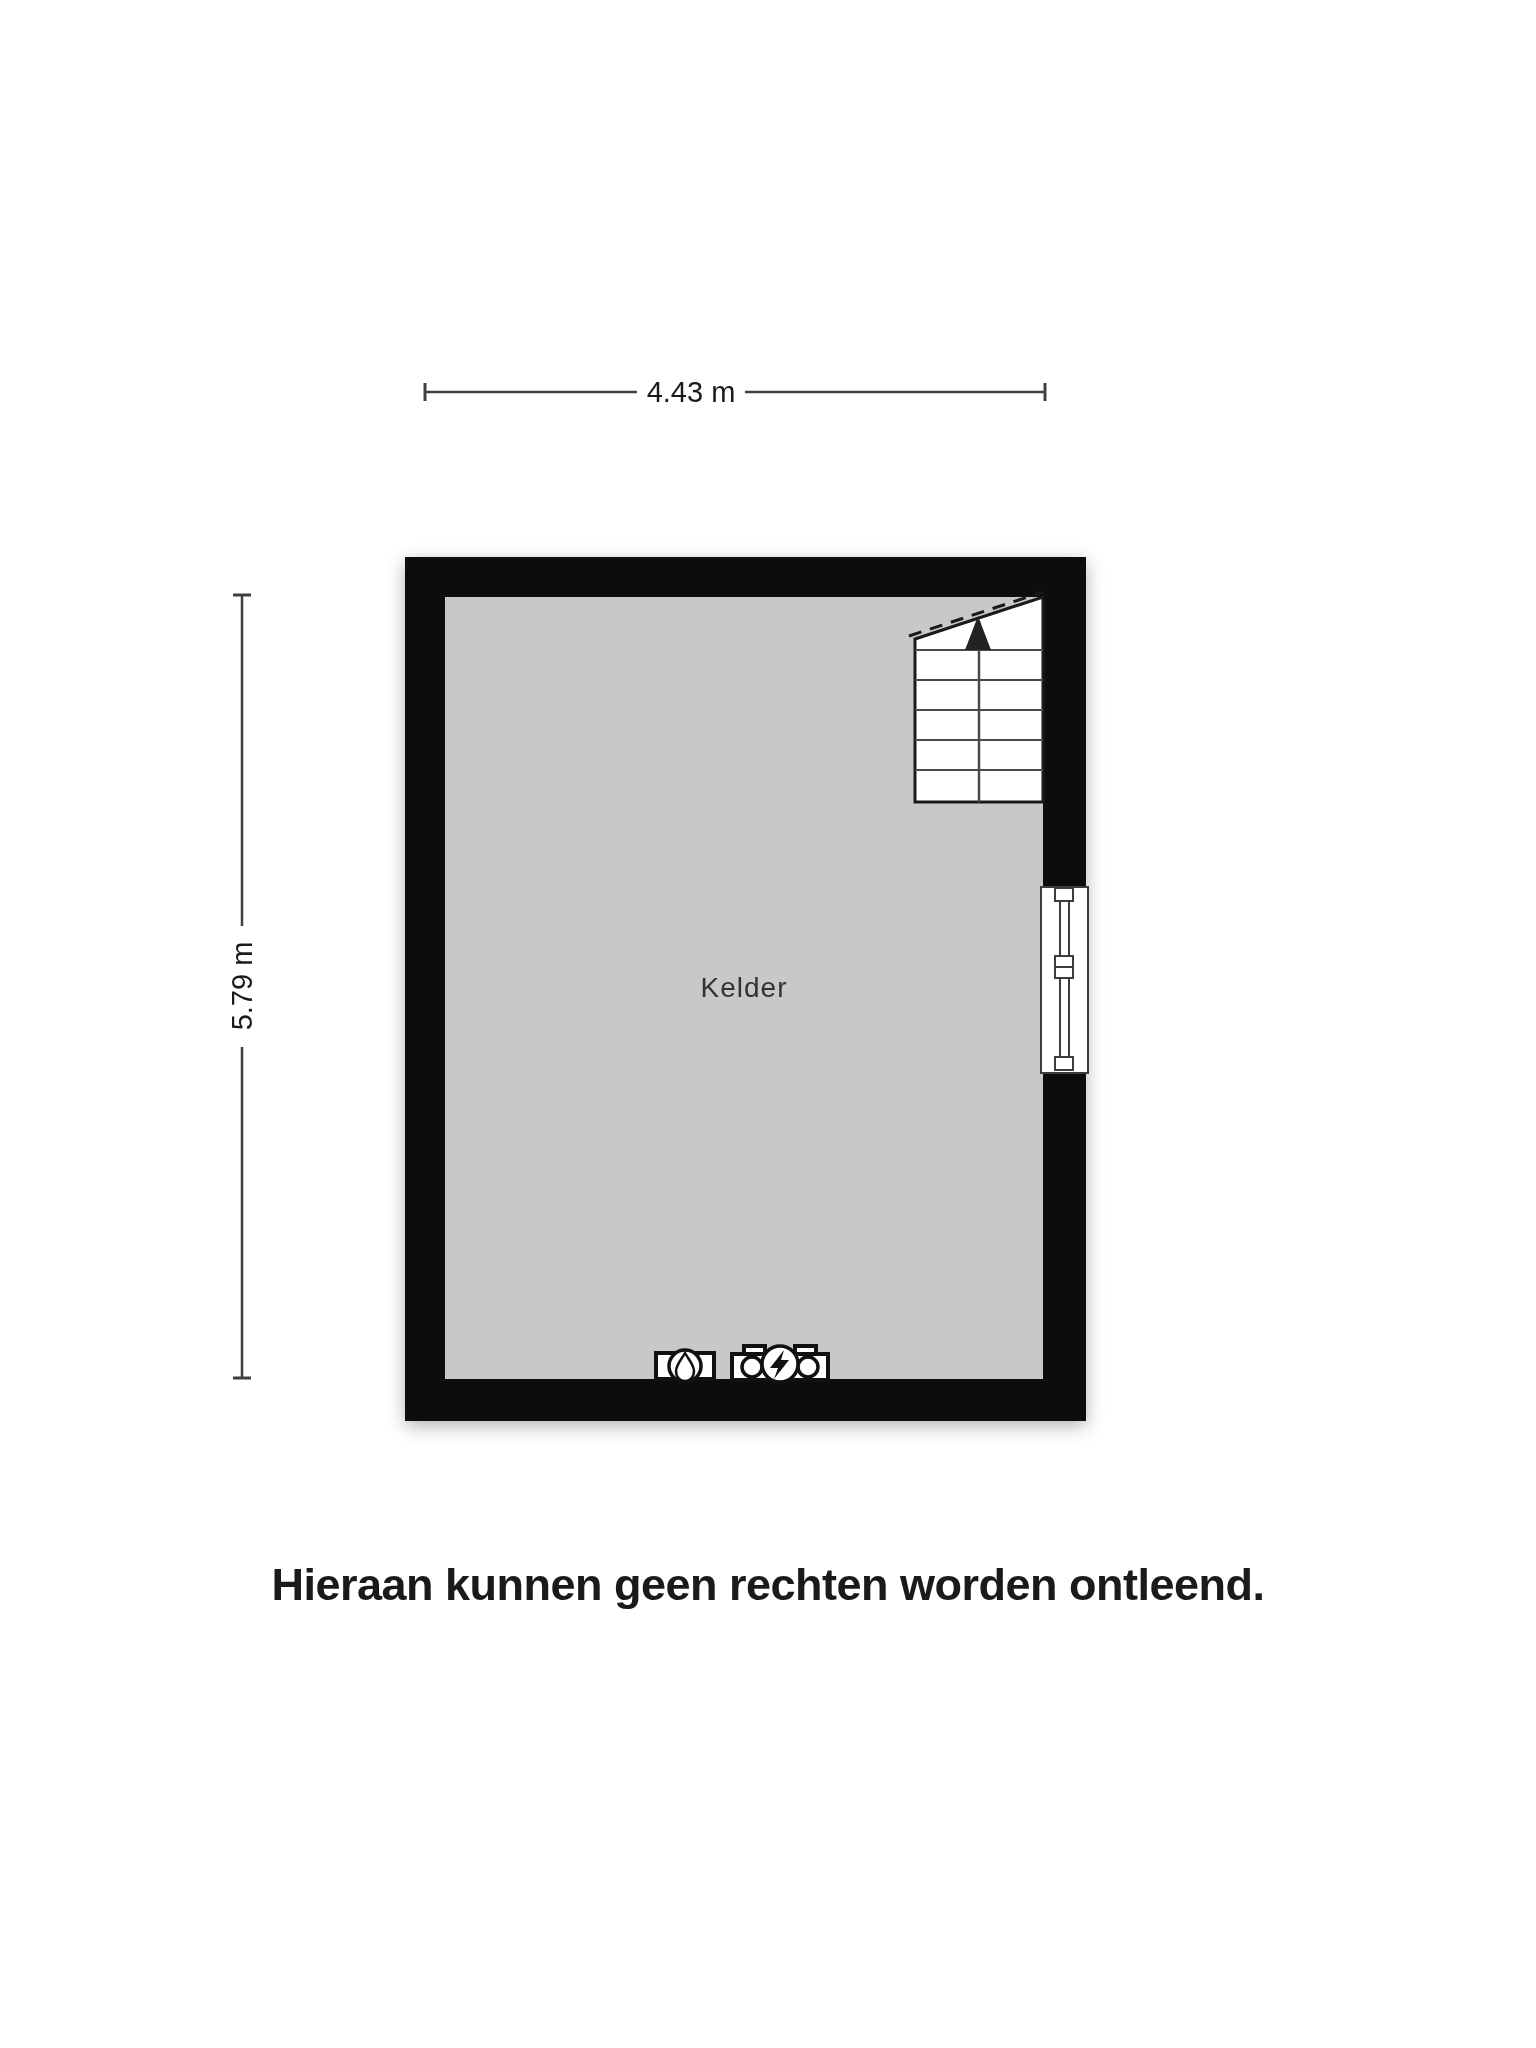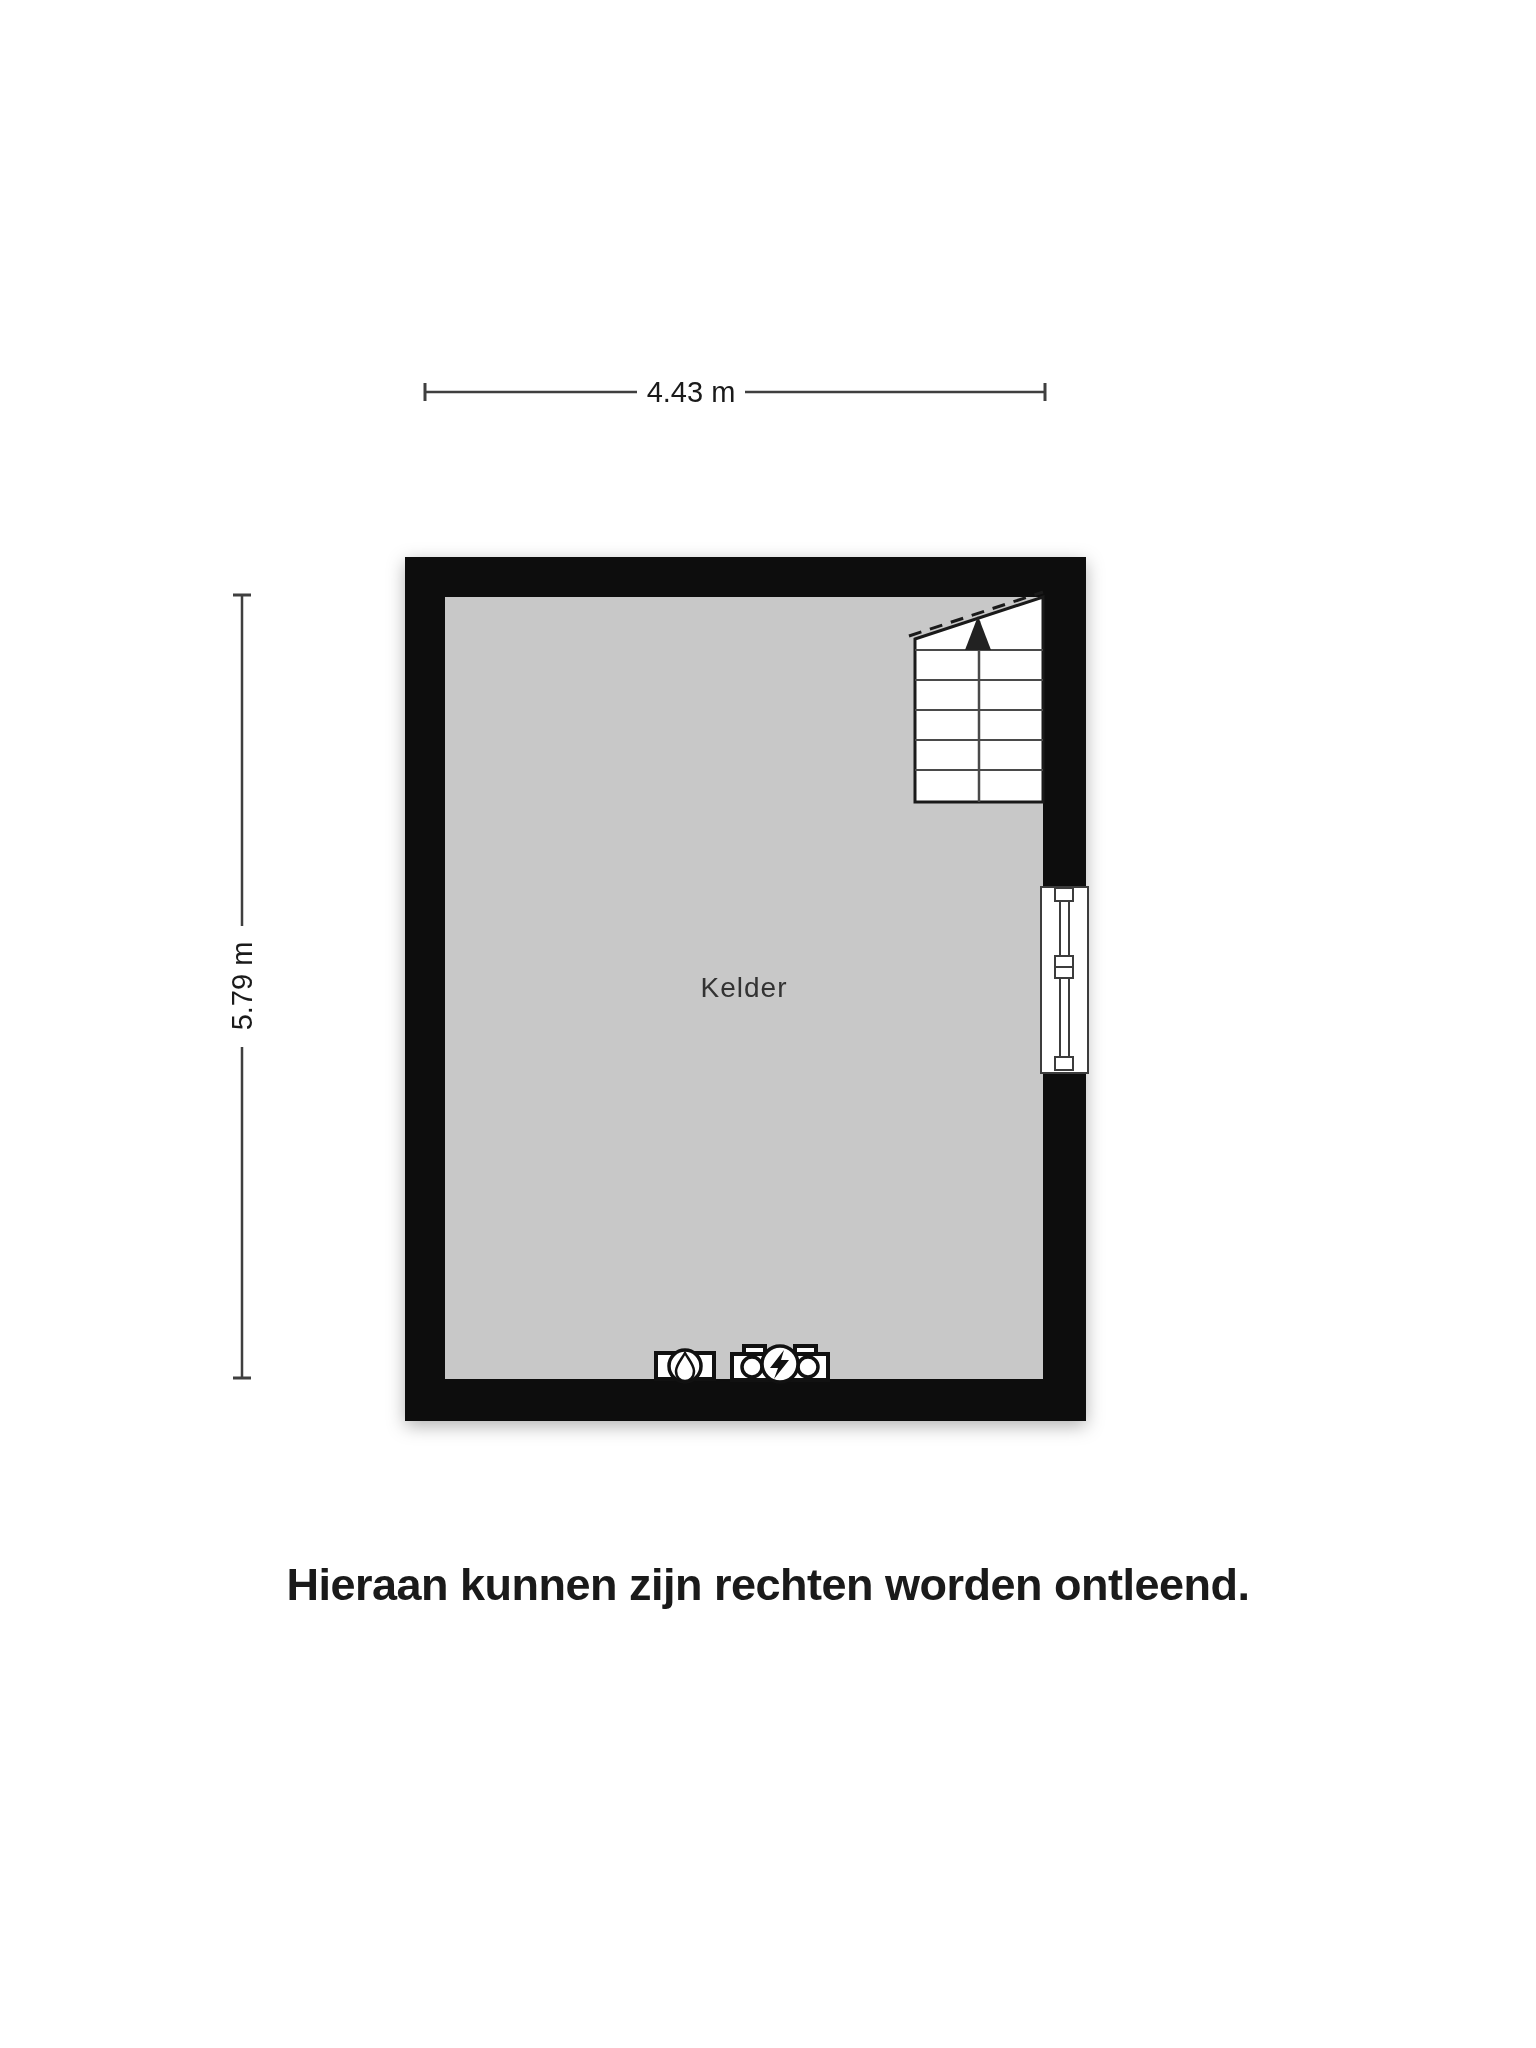--- a/index.html
+++ b/index.html
@@ -105,16 +105,16 @@
         <circle class="meter-circle" cx="780" cy="1364" r="18"></circle>
         <polygon class="meter-glyph-fill" points="784,1350 770,1368 778,1368 774,1379 789,1360 781,1360"></polygon>
       </g>
 
       <text class="room-label" x="744" y="997">Kelder</text>
     </g>
   </svg>
 
   
   <div class="disclaimer">
-    <div>Hieraan kunnen zijn rechten worden ontleend.</div>
+    <div>Hieraan kunnen geen rechten worden ontleend.</div>
   </div>
 
 </div>
 
 </body></html>

